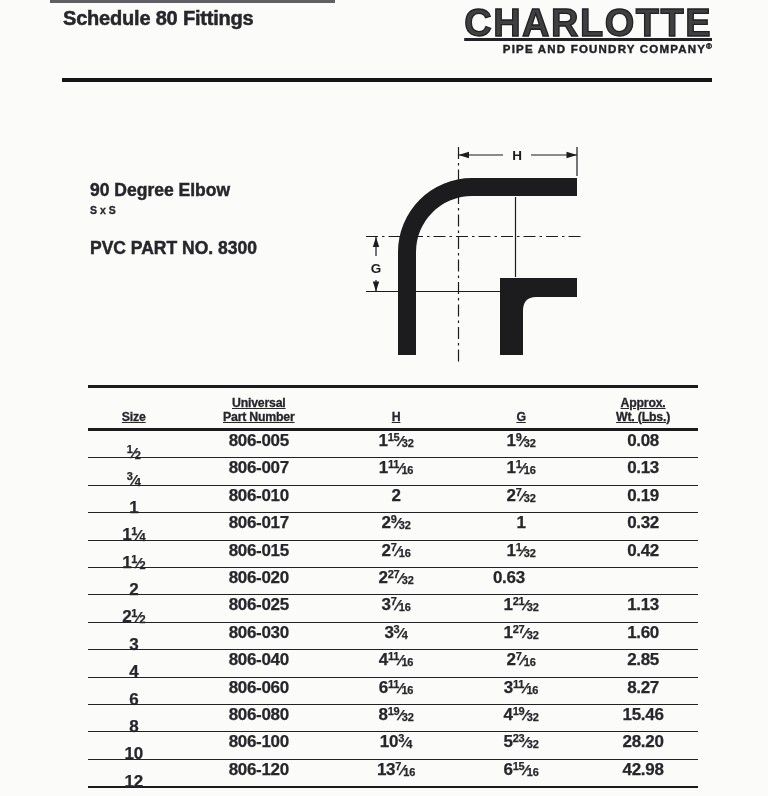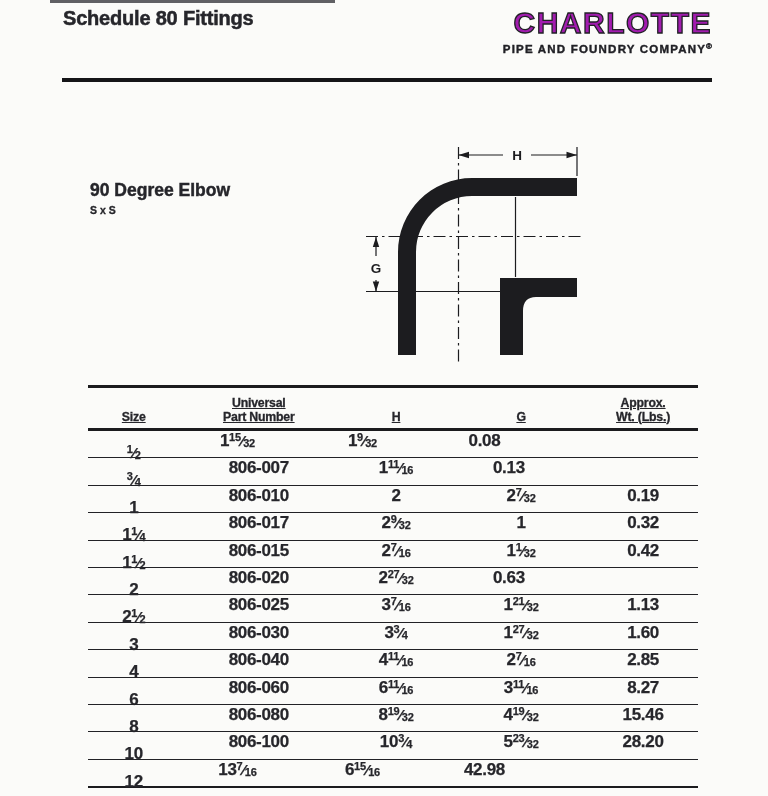--- a/index.html
+++ b/index.html
@@ -16,22 +16,22 @@
   .top-crop{position:absolute;left:50px;top:0;width:285px;height:3px;background:#3a3a3e;opacity:.8;}
 
   
   .page-title{
     position:absolute;left:63px;top:7px;
     font-size:20px;font-weight:700;letter-spacing:-0.2px;
     -webkit-text-stroke:0.5px #26262b;
   }
   .logo{position:absolute;right:56px;top:8px;text-align:right;}
   .logo-name{
-    font-size:30px;font-weight:700;line-height:30px;letter-spacing:1.5px;
-    -webkit-text-stroke:1.3px #212126;color:#a21caf;
+    font-size:38px;font-weight:700;line-height:30px;letter-spacing:1.5px;
+    -webkit-text-stroke:1.3px #212126;color:#404040;text-decoration:underline;
   }
   .logo-tag{
     font-size:11.5px;font-weight:700;letter-spacing:1.2px;line-height:13px;
     -webkit-text-stroke:0.4px #212126;color:#212126;margin-top:2px;
   }
   .logo-tag .reg{font-size:8px;vertical-align:4px;letter-spacing:0;}
   .rule{position:absolute;left:62px;top:78px;width:650px;height:3.5px;background:#151518;}
 
   
   .product{position:absolute;left:90px;top:180px;}
@@ -88,20 +88,21 @@
   <div class="logo">
     <div class="logo-name">CHARLOTTE</div>
     <div class="logo-tag"><span>PIPE AND FOUNDRY COMPANY</span><span class="reg">®</span></div>
   </div>
 
   <div class="rule"></div>
 
   <div class="product">
     <div class="product-name">90 Degree Elbow</div>
     <div class="product-conn">S x S</div>
+    <div class="product-part">PVC PART NO. 8300</div>
   </div>
 
   <svg class="diagram" width="232" height="228" viewBox="358 138 232 228">
 
     <g stroke="#1c1c1f" stroke-width="1.2" fill="none">
       <path d="M458.5,147 V362" stroke-dasharray="12 4 2.5 4"></path>
       <path d="M366,236.5 H581" stroke-dasharray="12 4 2.5 4"></path>
       <path d="M577,147 V176"></path>
       <path d="M366,291.5 H500"></path>
       <path d="M515.5,197 V277"></path>
@@ -141,28 +142,30 @@
           <div>G</div>
         </div>
         <div class="hcell c-wt">
           <div>Approx.</div>
           <div>Wt. (Lbs.)</div>
         </div>
       </div>
     <div id="tbody">
         <div class="trow">
           <div class="dcell c-size"><span class="fn">1</span><span class="fs">⁄</span><span class="fd">2</span></div>
+          <div class="dcell c-part">806-005</div>
           <div class="dcell c-h"><span class="w">1</span><span class="fn">15</span><span class="fs">⁄</span><span class="fd">32</span></div>
           <div class="dcell c-g"><span class="w">1</span><span class="fn">9</span><span class="fs">⁄</span><span class="fd">32</span></div>
           <div class="dcell c-wt">0.08</div>
         </div>
         <div class="trow">
           <div class="dcell c-size"><span class="fn">3</span><span class="fs">⁄</span><span class="fd">4</span></div>
           <div class="dcell c-part">806-007</div>
           <div class="dcell c-h"><span class="w">1</span><span class="fn">11</span><span class="fs">⁄</span><span class="fd">16</span></div>
+          <div class="dcell c-g"><span class="w">1</span><span class="fn">1</span><span class="fs">⁄</span><span class="fd">16</span></div>
           <div class="dcell c-wt">0.13</div>
         </div>
         <div class="trow">
           <div class="dcell c-size"><span class="w">1</span></div>
           <div class="dcell c-part">806-010</div>
           <div class="dcell c-h"><span class="w">2</span></div>
           <div class="dcell c-g"><span class="w">2</span><span class="fn">7</span><span class="fs">⁄</span><span class="fd">32</span></div>
           <div class="dcell c-wt">0.19</div>
         </div>
         <div class="trow">
@@ -222,20 +225,21 @@
         </div>
         <div class="trow">
           <div class="dcell c-size"><span class="w">10</span></div>
           <div class="dcell c-part">806-100</div>
           <div class="dcell c-h"><span class="w">10</span><span class="fn">3</span><span class="fs">⁄</span><span class="fd">4</span></div>
           <div class="dcell c-g"><span class="w">5</span><span class="fn">23</span><span class="fs">⁄</span><span class="fd">32</span></div>
           <div class="dcell c-wt">28.20</div>
         </div>
         <div class="trow">
           <div class="dcell c-size"><span class="w">12</span></div>
+          <div class="dcell c-part">806-120</div>
           <div class="dcell c-h"><span class="w">13</span><span class="fn">7</span><span class="fs">⁄</span><span class="fd">16</span></div>
           <div class="dcell c-g"><span class="w">6</span><span class="fn">15</span><span class="fs">⁄</span><span class="fd">16</span></div>
           <div class="dcell c-wt">42.98</div>
         </div>
       </div>
   </div>
 
 </div>
 
 </body></html>

